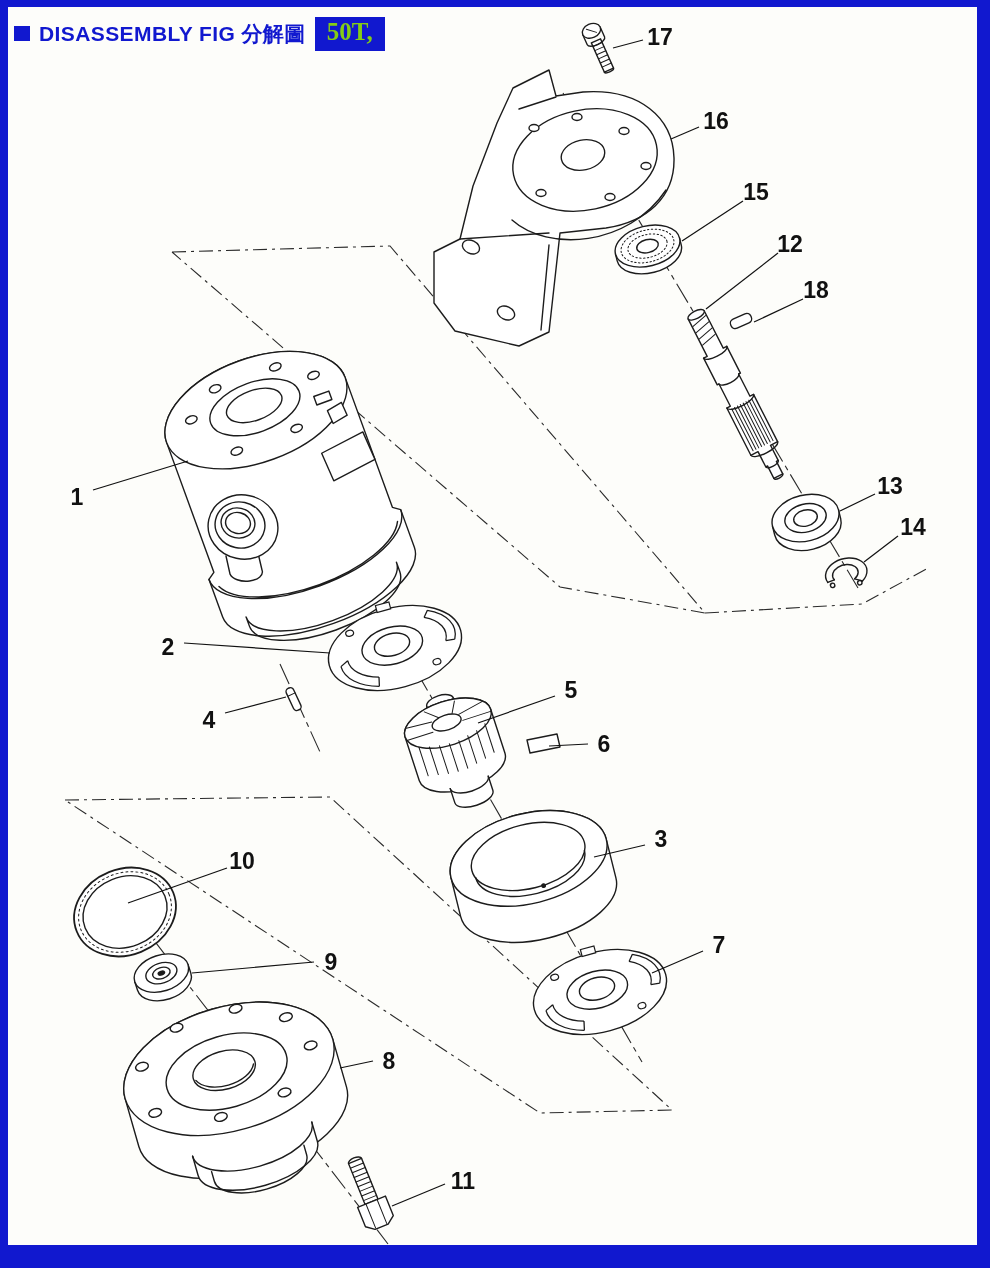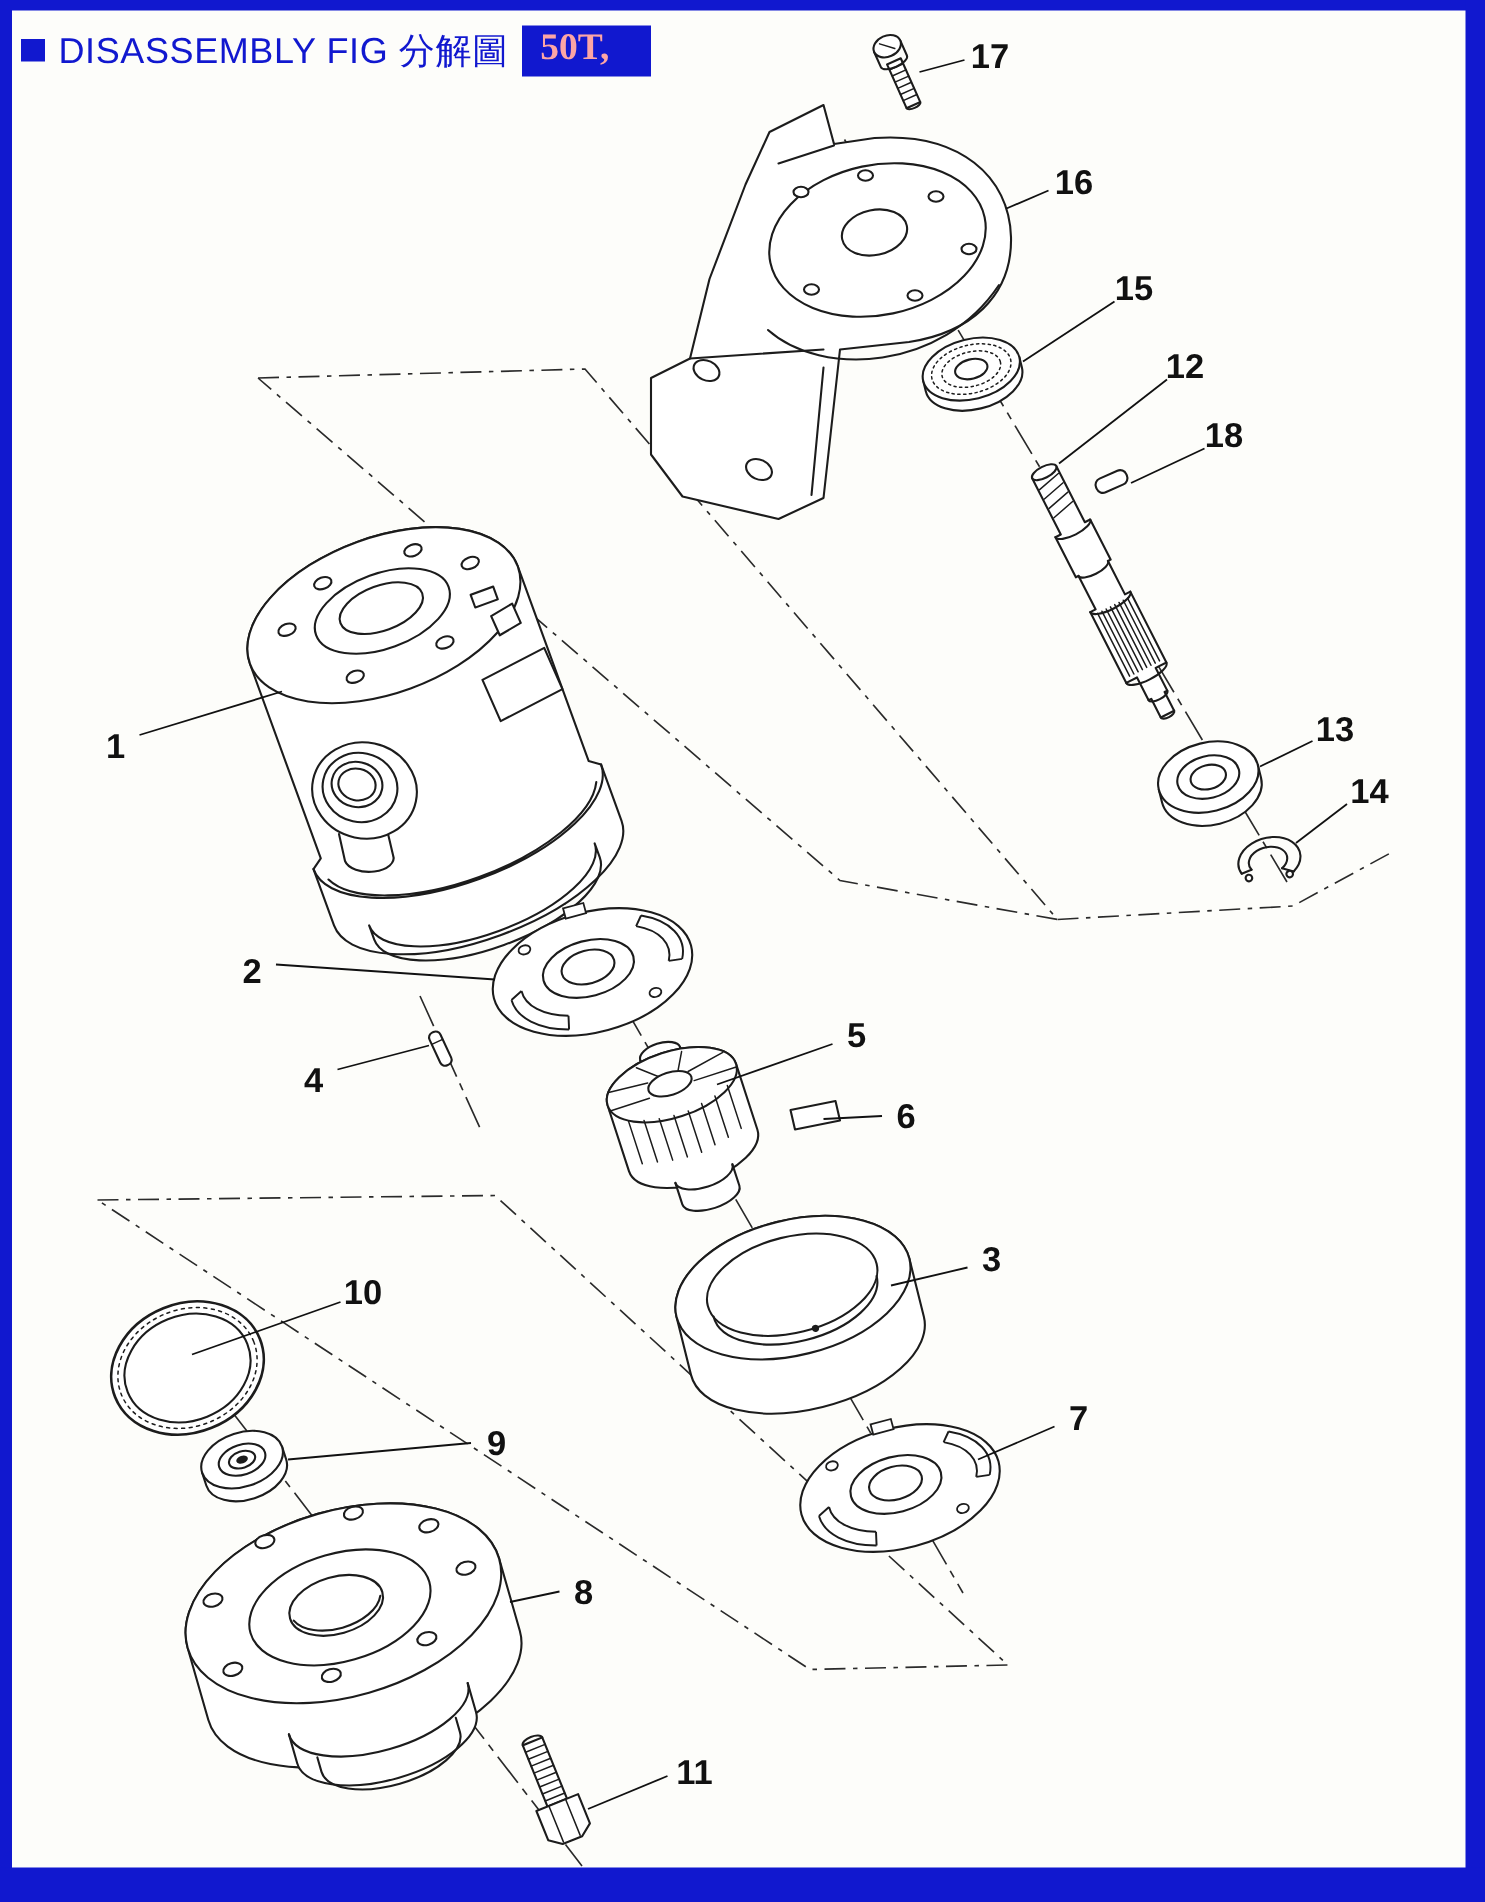--- a/index.html
+++ b/index.html
@@ -9,27 +9,27 @@
     --frame:#1118cf;
   }
   svg.diagram{position:absolute;left:0;top:0;width:990px;height:1268px;}
   .frame{fill:var(--frame,#1118cf);}
   .header{
     position:absolute;top:17px;left:14px;display:flex;align-items:center;
     gap:9px;z-index:2;
   }
   .bullet{width:16px;height:15px;background:var(--frame,#1118cf);}
   .title{
-    font-size:24px;font-weight:normal;color:var(--frame,#1118cf);
+    font-size:21px;font-weight:bold;color:var(--frame,#1118cf);
     letter-spacing:.4px;white-space:nowrap;
   }
   .badge{
-    background:var(--frame,#1118cf);color:#fca5a5;
+    background:var(--frame,#1118cf);color:#84cc16;
     font-family:"Liberation Serif",serif;font-weight:bold;font-size:25px;
-    padding:1px 28px 4px 12px;line-height:1.15;
+    padding:1px 12px 4px 12px;line-height:1.15;
   }
   .draw{stroke:#1c1c1c;stroke-width:1.4;fill:none;stroke-linecap:round;stroke-linejoin:round;}
   .solid{fill:#fff;}
   .phantom{stroke:#2a2a2a;stroke-width:1.1;fill:none;stroke-dasharray:14 5 3 5;}
   .axis{stroke:#2a2a2a;stroke-width:1.1;fill:none;stroke-dasharray:22 5 5 5;}
   .thin{stroke-width:1;}
   #labels-layer text{
     font-family:"Liberation Sans",sans-serif;font-size:23px;font-weight:600;
     fill:#111;text-anchor:middle;
   }

